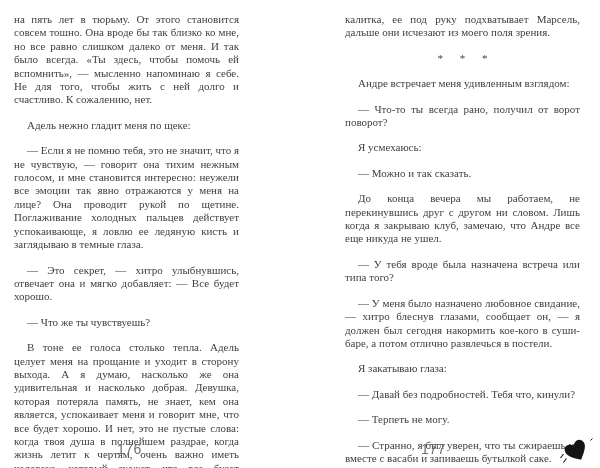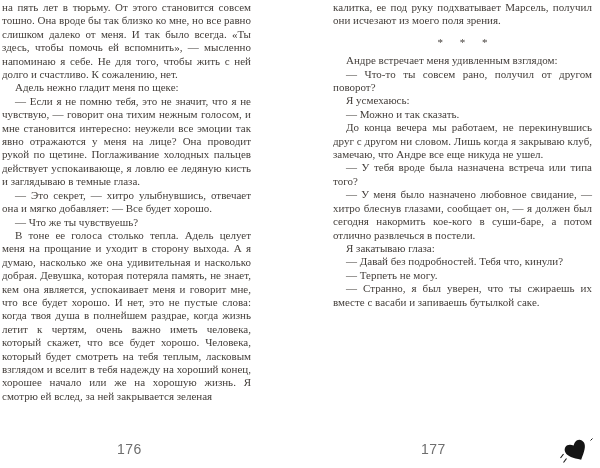--- a/index.html
+++ b/index.html
@@ -30,21 +30,21 @@
   }
   .page-left {
     left: 2px;
     width: 249px;
   }
   .page-right {
     left: 333px;
     width: 259px;
   }
   .page p {
-    margin: 0;
+    margin: 12px;
     text-indent: 13px;
   }
   .page p.noindent {
     text-indent: 0;
   }
   .scene-break {
     text-align: center;
     text-indent: 0;
     letter-spacing: 7px;
     padding-left: 7px;
@@ -78,24 +78,24 @@
   <div class="page page-left">
     <p class="noindent">на пять лет в тюрьму. От этого становится совсем тошно. Она вроде бы так близко ко мне, но все равно слишком далеко от меня. И так было всегда. «Ты здесь, чтобы помочь ей вспомнить», — мысленно напоминаю я себе. Не для того, чтобы жить с ней долго и счастливо. К сожалению, нет.</p>
     <p>Адель нежно гладит меня по щеке:</p>
     <p>— Если я не помню тебя, это не значит, что я не чувствую, — говорит она тихим нежным голосом, и мне становится интересно: неужели все эмоции так явно отражаются у меня на лице? Она проводит рукой по щетине. Поглаживание холодных пальцев действует успокаивающе, я ловлю ее ледяную кисть и заглядываю в темные глаза.</p>
     <p>— Это секрет, — хитро улыбнувшись, отвечает она и мягко добавляет: — Все будет хорошо.</p>
     <p>— Что же ты чувствуешь?</p>
     <p>В тоне ее голоса столько тепла. Адель целует меня на прощание и уходит в сторону выхода. А я думаю, насколько же она удивительная и насколько добрая. Девушка, которая потеряла память, не знает, кем она является, успокаивает меня и говорит мне, что все будет хорошо. И нет, это не пустые слова: когда твоя душа в полнейшем раздрае, когда жизнь летит к чертям, очень важно иметь человека, который скажет, что все будет хорошо. Человека, который будет смотреть на тебя теплым, ласковым взглядом и вселит в тебя надежду на хороший конец, хорошее начало или же на хорошую жизнь. Я смотрю ей вслед, за ней закрывается зеленая</p>
   </div>
 
   <div class="page page-right">
-    <p class="noindent">калитка, ее под руку подхватывает Марсель, получил они исчезают из моего поля зрения.</p>
+    <p class="noindent">калитка, ее под руку подхватывает Марсель, дальше они исчезают из моего поля зрения.</p>
     <div class="scene-break">* * *</div>
     <p>Андре встречает меня удивленным взглядом:</p>
-    <p>— Что-то ты совсем рано, получил от другом поворот?</p>
+    <p>— Что-то ты всегда рано, получил от ворот поворот?</p>
     <p>Я усмехаюсь:</p>
     <p>— Можно и так сказать.</p>
     <p>До конца вечера мы работаем, не перекинувшись друг с другом ни словом. Лишь когда я закрываю клуб, замечаю, что Андре все еще никуда не ушел.</p>
     <p>— У тебя вроде была назначена встреча или типа того?</p>
     <p>— У меня было назначено любовное свидание, — хитро блеснув глазами, сообщает он, — я должен был сегодня накормить кое-кого в суши-баре, а потом отлично развлечься в постели.</p>
     <p>Я закатываю глаза:</p>
     <p>— Давай без подробностей. Тебя что, кинули?</p>
     <p>— Терпеть не могу.</p>
     <p>— Странно, я был уверен, что ты сжираешь их вместе с васаби и запиваешь бутылкой саке.</p>
   </div>

